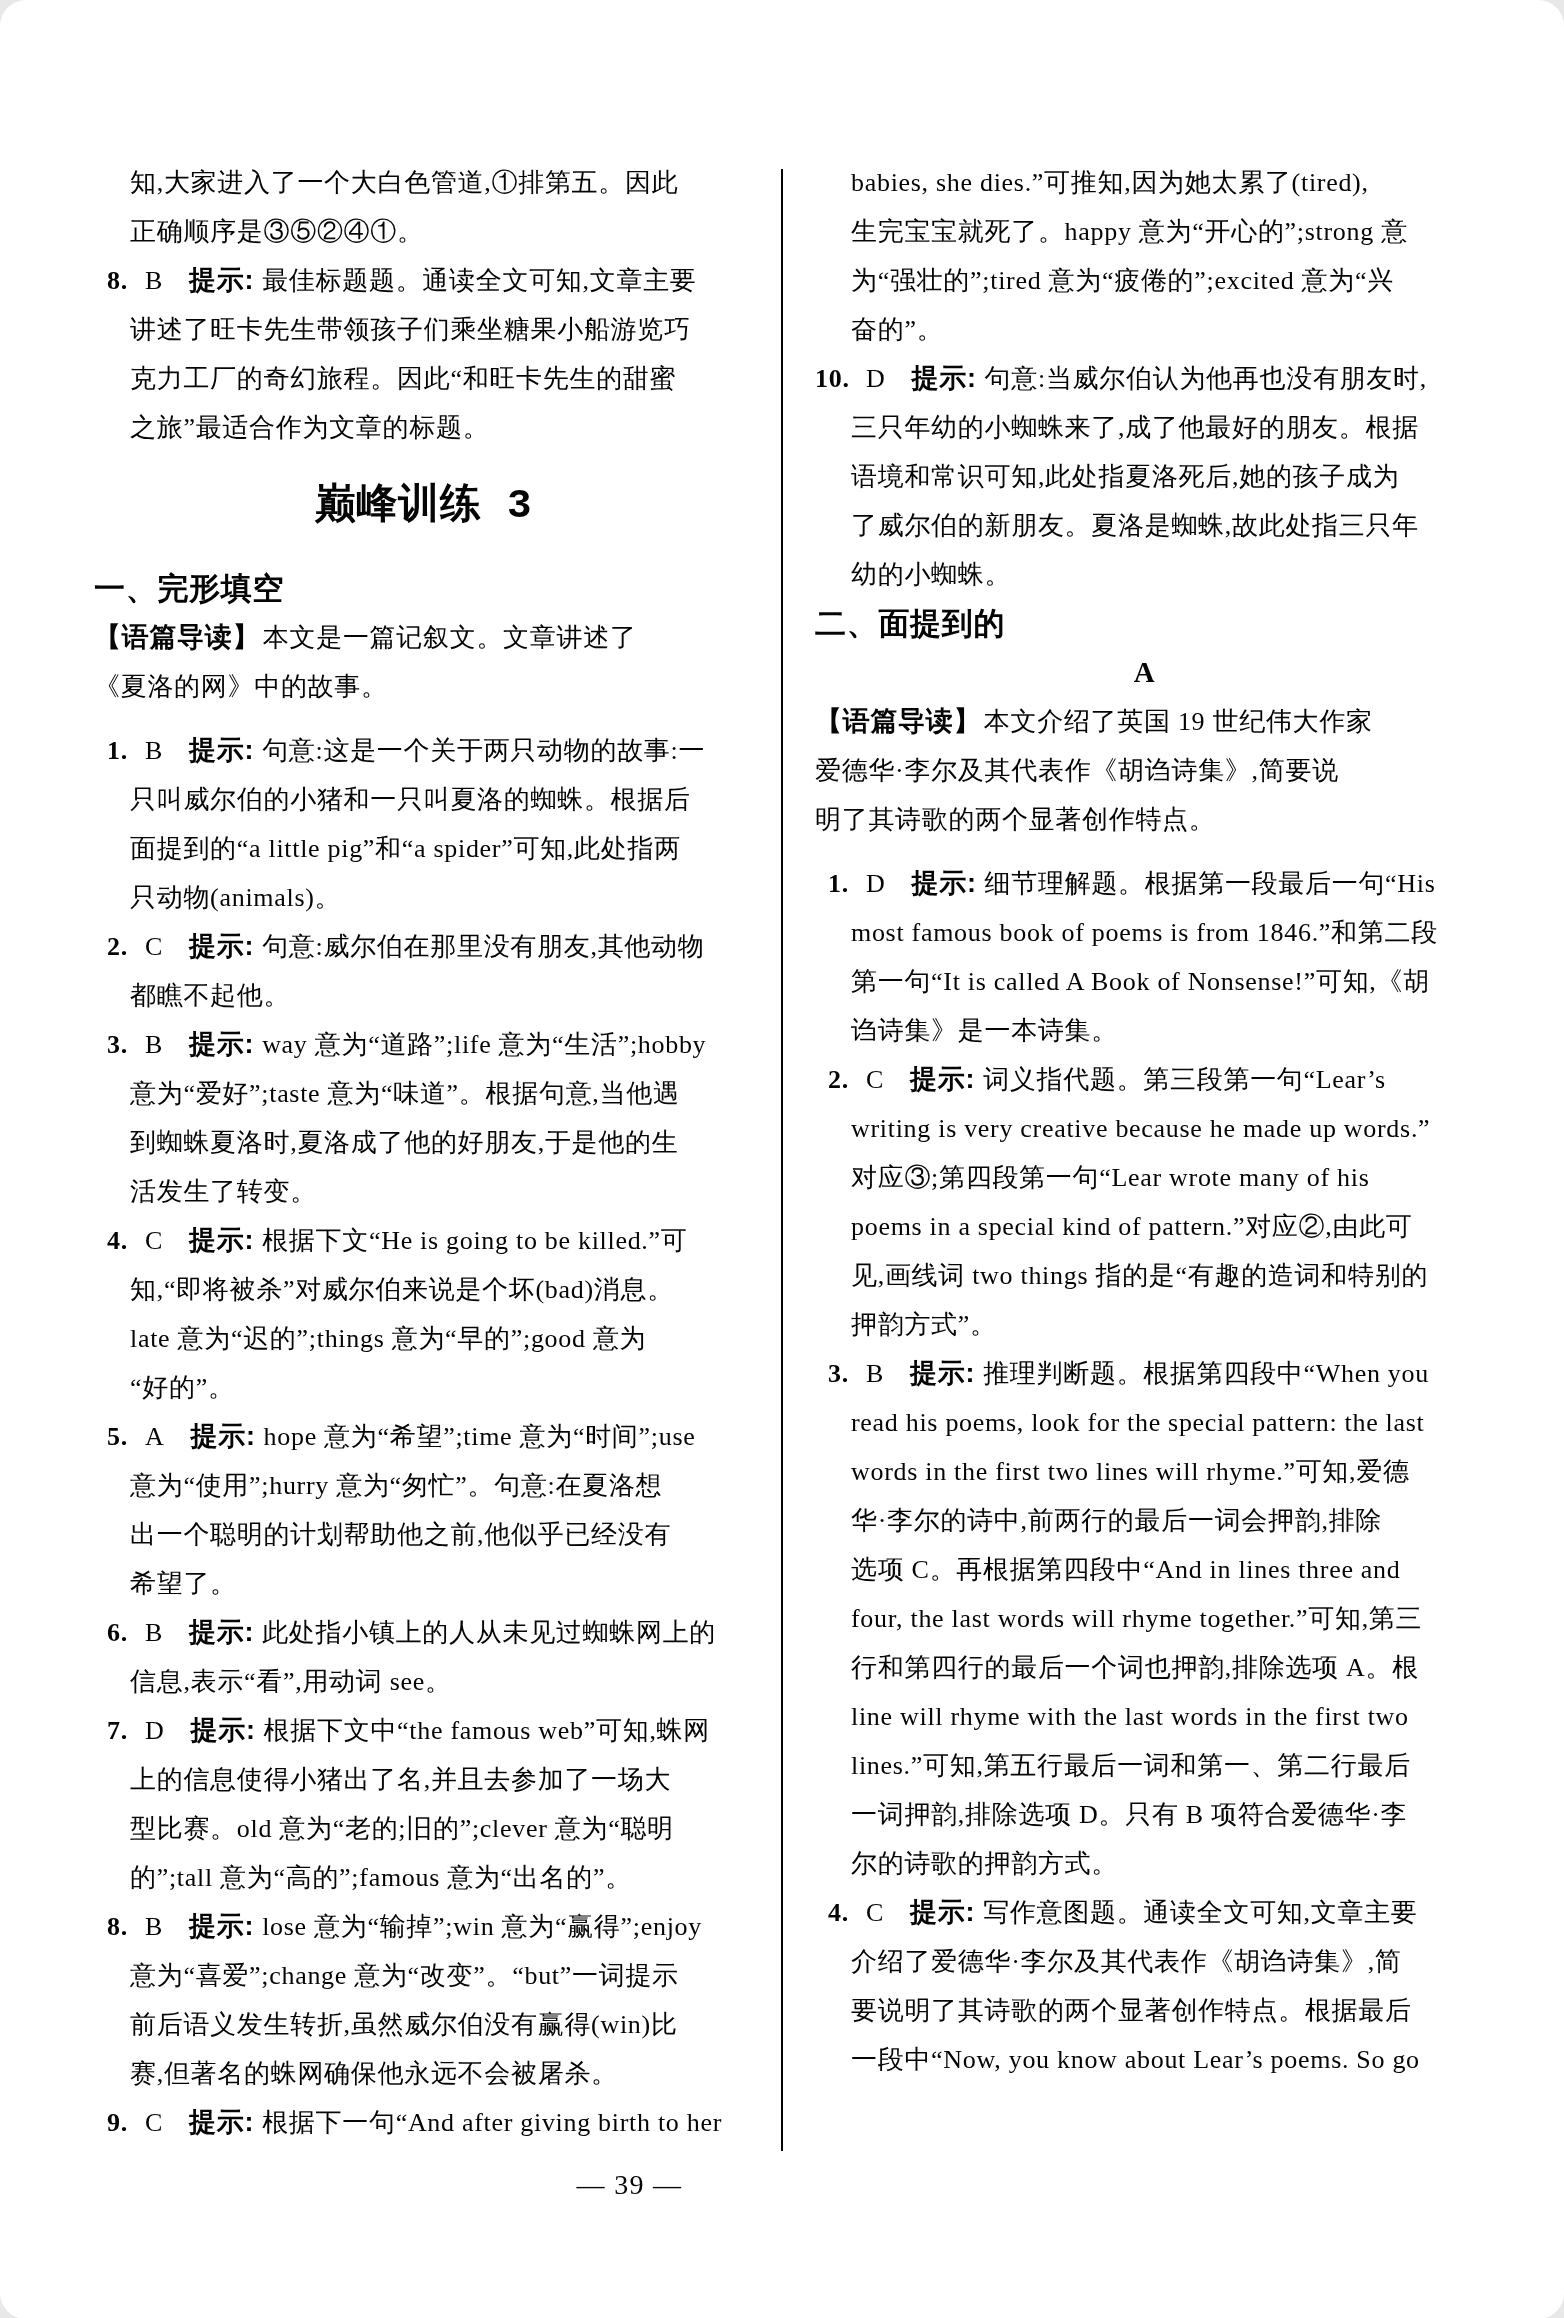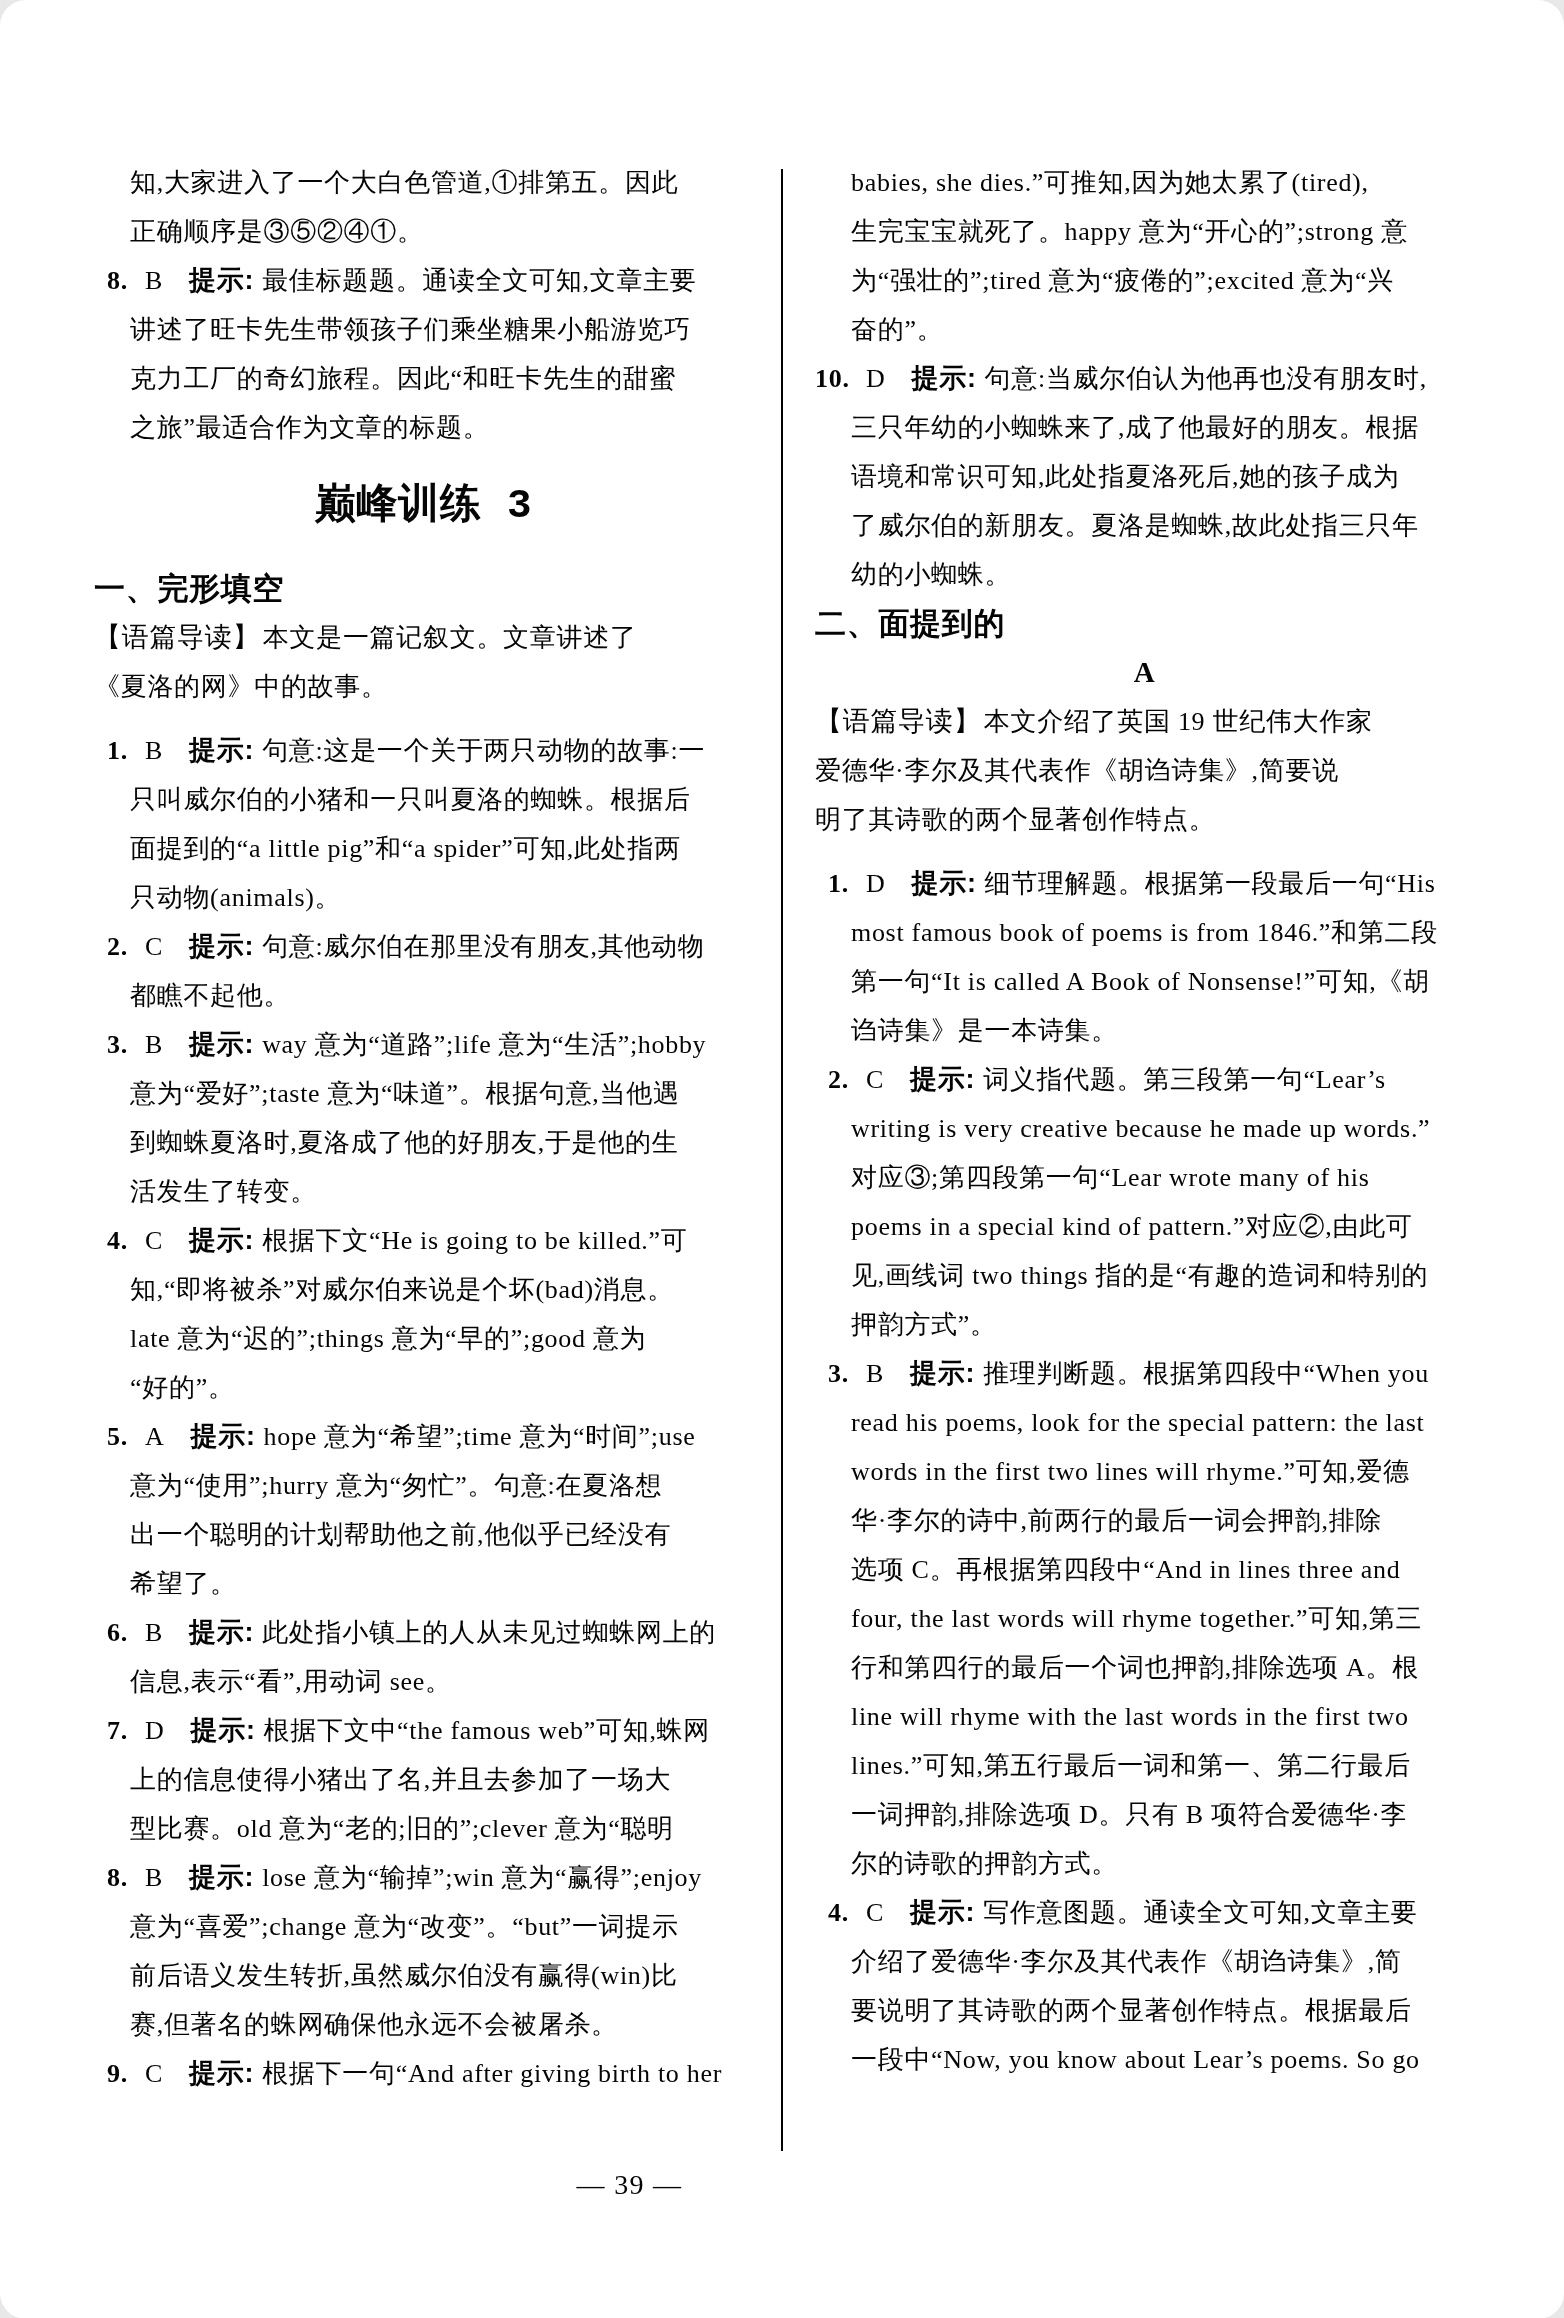--- a/index.html
+++ b/index.html
@@ -29,21 +29,21 @@
     font-weight:700;
   }
   .ans{display:inline-block;margin-left:17px;}
   .hint{
     font-family:"Liberation Sans","DejaVu Sans",sans-serif;
     font-weight:700;font-size:27px;
     margin-left:26px;margin-right:8px;
   }
   .intro-label{
     font-family:"Liberation Sans","DejaVu Sans",sans-serif;
-    font-weight:400;font-size:27px;margin-right:2.6px;
+    font-weight:700;font-size:27px;margin-right:2.6px;
   }
   .block-heading-center{
     text-align:center;
     font-family:Liberation Mono, monospace;
     font-weight:700;font-size:41px;
     margin-top:30px;
   }
   .block-heading-center + .block-heading-section{margin-top:33px;}
   .block-heading-section{
     font-family:"Liberation Sans","DejaVu Sans",sans-serif;
@@ -109,20 +109,21 @@
         <div class="line indent">希望了。</div>
       </div>
       <div class="block block-item">
         <div class="line first"><span class="num">6.</span><span class="ans">B</span><span class="hint">提示:</span><span class="body">此处指小镇上的人从未见过蜘蛛网上的</span></div>
         <div class="line indent">信息,表示“看”,用动词 see。</div>
       </div>
       <div class="block block-item">
         <div class="line first"><span class="num">7.</span><span class="ans">D</span><span class="hint">提示:</span><span class="body">根据下文中“the famous web”可知,蛛网</span></div>
         <div class="line indent">上的信息使得小猪出了名,并且去参加了一场大</div>
         <div class="line indent">型比赛。old 意为“老的;旧的”;clever 意为“聪明</div>
+        <div class="line indent">的”;tall 意为“高的”;famous 意为“出名的”。</div>
       </div>
       <div class="block block-item">
         <div class="line first"><span class="num">8.</span><span class="ans">B</span><span class="hint">提示:</span><span class="body">lose 意为“输掉”;win 意为“赢得”;enjoy</span></div>
         <div class="line indent">意为“喜爱”;change 意为“改变”。“but”一词提示</div>
         <div class="line indent">前后语义发生转折,虽然威尔伯没有赢得(win)比</div>
         <div class="line indent">赛,但著名的蛛网确保他永远不会被屠杀。</div>
       </div>
       <div class="block block-item">
         <div class="line first"><span class="num">9.</span><span class="ans">C</span><span class="hint">提示:</span><span class="body">根据下一句“And after giving birth to her</span></div>
       </div>

